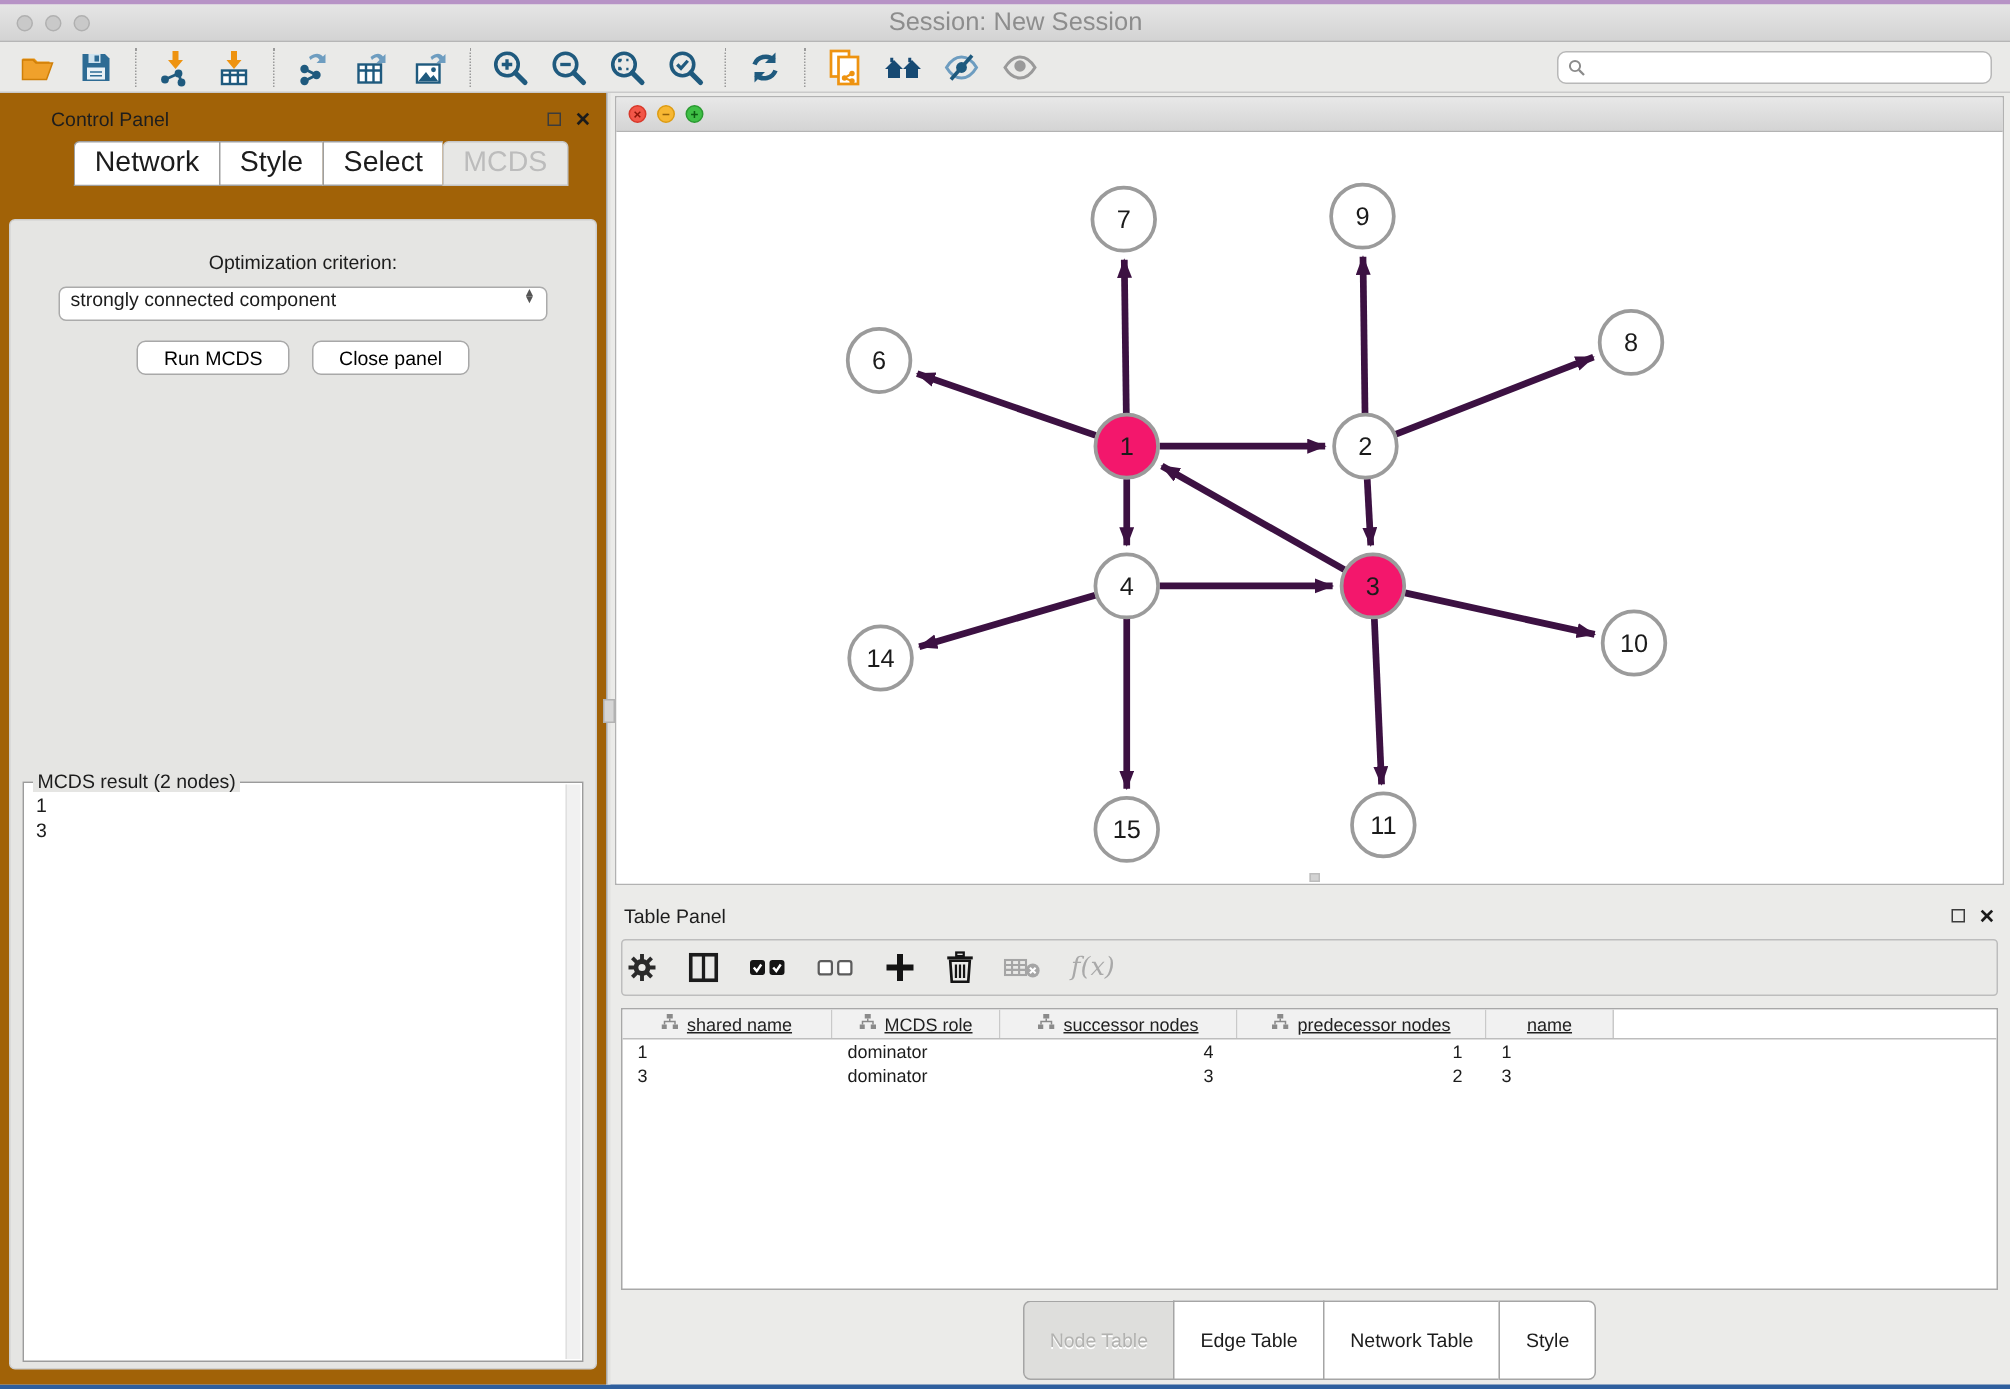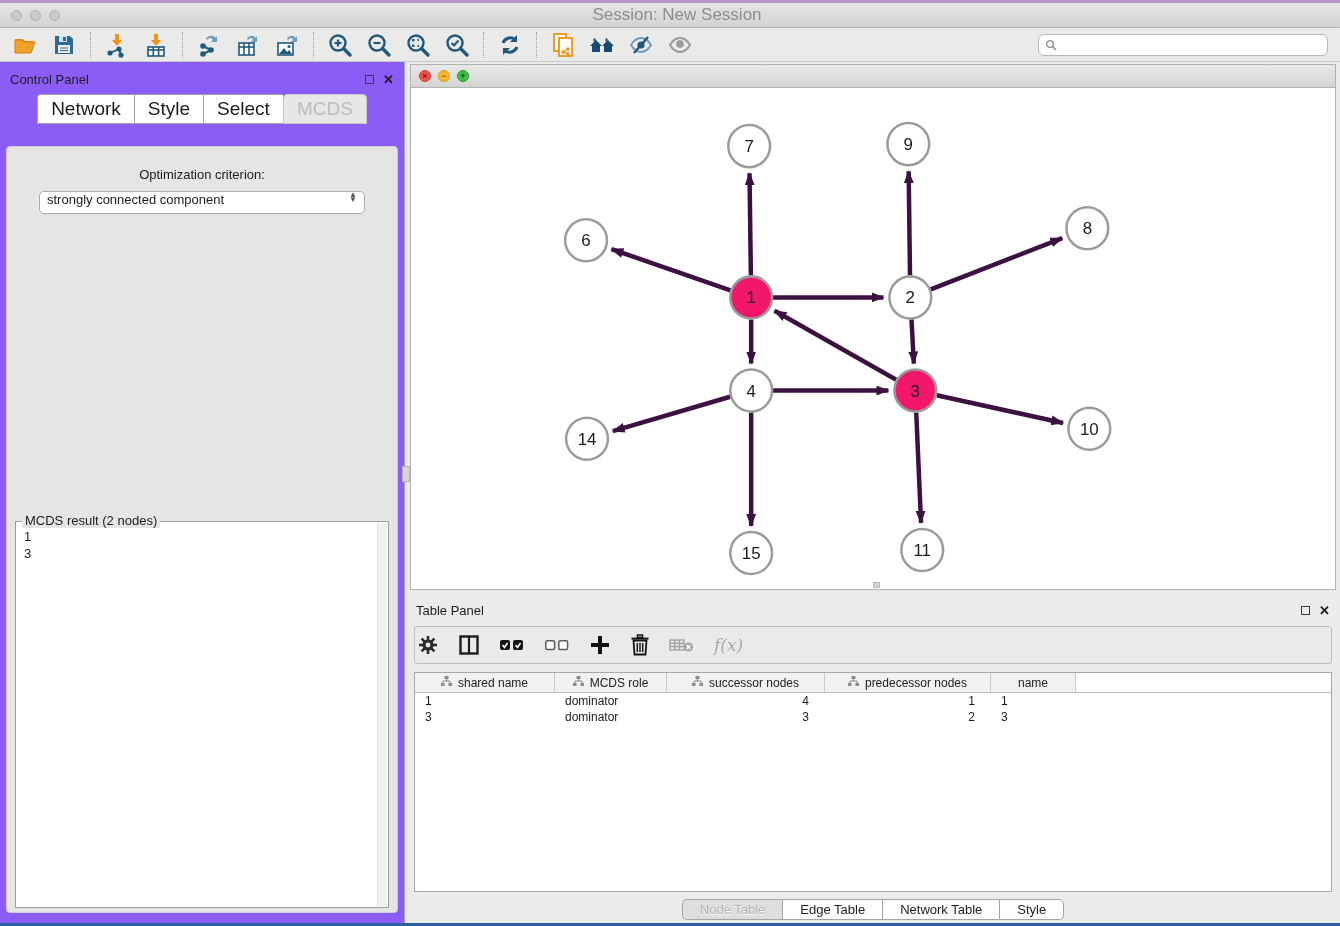--- a/index.html
+++ b/index.html
@@ -21,21 +21,21 @@
   .toolbar{height:34px;display:flex;align-items:center;gap:13px;padding:0 12px;
     background:#eaeae8;border-bottom:1px solid #cacaca;}
   .tb-icon{width:26px;height:26px;display:flex;align-items:center;justify-content:center;}
   .tb-sep{width:1px;height:26px;border-left:1px dotted #9a9a9a;}
   .search-box{margin-left:auto;width:290px;height:22px;background:#fff;border:1px solid #b8b8b8;
     border-radius:6px;display:flex;align-items:center;padding:0 6px;gap:5px;}
   .search-box input{border:none;outline:none;flex:1;font-size:12px;font-family:"Liberation Sans",sans-serif;background:transparent;}
 
   
   .main{flex:1;display:flex;min-height:0;}
-  .control-panel{width:404px;position:relative;background:#8b5cf6;flex:none;}
+  .control-panel{width:404px;position:relative;background:#a16207;flex:none;padding-left:24px;}
   .cp-head{display:flex;align-items:center;padding:8px 10px 0 10px;height:26px;}
   .panel-title{font-size:13px;color:#1d1d1d;}
   .panel-head-icons{margin-left:auto;display:flex;gap:9px;align-items:center;}
   .float-ic{width:9px;height:9px;border:1.5px solid #3c3c3c;}
   .close-ic{font-size:13px;font-weight:bold;color:#1b1b1b;line-height:9px;}
   .cp-tabs{display:flex;justify-content:center;margin-top:6px;position:relative;z-index:2;}
   .cp-tab{border:1px solid #9f9f9f;border-right:none;background:#fff;font-size:19px;
     padding:3px 13px;cursor:default;}
   .cp-tab:first-child{border-radius:4px 0 0 0;}
   .cp-tab:last-child{border-right:1px solid #c2c2c2;border-radius:0 4px 4px 0;}
@@ -76,29 +76,29 @@
 
   
   .table-panel{flex:1;margin-top:8px;display:flex;flex-direction:column;min-height:0;}
   .tp-head{display:flex;align-items:center;padding:3px 6px 0 6px;height:22px;}
   .tp-toolbar{margin:6px 4px 0 4px;border:1px solid #bdbdbd;border-radius:3px;height:38px;
     display:flex;align-items:center;gap:19px;padding:0 2px;background:#eaeae8;flex:none;}
   .fx-label{font-family:"DejaVu Serif",serif;font-style:italic;font-size:17px;color:#a9a9a9;}
   .tp-table{margin:8px 4px 0 4px;border:1px solid #a8a8a8;background:#fff;flex:1;overflow:hidden;min-height:0;}
   .thead{display:flex;height:20px;border-bottom:1px solid #bdbdbd;}
   .th{background:#f1f1f1;border-right:1px solid #c9c9c9;display:flex;align-items:center;
-    justify-content:center;gap:6px;font-size:12px;color:#222;}
+    justify-content:center;gap:6px;font-size:12px;color:#222;text-decoration:underline;}
   .th-fill{flex:1;background:#fff;}
   .trow{display:flex;height:16px;font-size:12px;align-items:center;}
   .td{overflow:hidden;white-space:nowrap;}
   .col0{width:140px;}.col1{width:112px;}.col2{width:158px;}.col3{width:166px;}.col4{width:85px;}
   .al{padding-left:10px;text-align:left;}
   .ar{padding-right:16px;text-align:right;}
   .tp-tabs{display:flex;justify-content:center;margin:7px 0 3px 0;flex:none;}
-  .tp-tab{border:1px solid #a5a5a5;border-right:none;background:#fff;padding:2px 17px;font-size:13px;}
+  .tp-tab{border:1px solid #a5a5a5;border-right:none;background:#fff;padding:18px 17px;font-size:13px;}
   .tp-tab:first-child{border-radius:5px 0 0 5px;}
   .tp-tab:last-child{border-right:1px solid #a5a5a5;border-radius:0 5px 5px 0;}
   .tp-tab.active{background:#dededc;color:#b2b2b0;text-shadow:0 1px 0 #fff;}
 
   
   .statusbar{height:30px;display:flex;align-items:center;padding:0 10px;border-top:1px solid #c6c6c6;background:#ebebe9;flex:none;}
   .status-btn{width:27px;height:22px;border:1px solid #a9a9a9;border-radius:3px;background:#f4f4f4;
     display:flex;align-items:center;justify-content:center;}
   .memory-btn{margin-left:auto;height:22px;border:1px solid #a9a9a9;border-radius:3px;background:#f4f4f4;
     display:flex;align-items:center;gap:6px;padding:0 9px;font-size:12px;}
@@ -289,20 +289,24 @@
           <div class="cp-tab active">MCDS</div>
         </div>
       <div class="cp-body">
         <div class="opt-label">Optimization criterion:</div>
         <div class="select">
           <span>strongly connected component</span>
           <span class="spin">
               <span>▲</span>
               <span>▼</span>
             </span>
+        </div>
+        <div class="btn-row">
+          <button class="btn">Run MCDS</button>
+          <button class="btn">Close panel</button>
         </div>
         <div class="result-fieldset">
           <span class="result-legend">MCDS result (2 nodes)</span>
           <div class="result-list" id="result-list">
               <div>1</div>
               <div>3</div>
             </div>
           <div class="result-scroll"></div>
         </div>
       </div>

